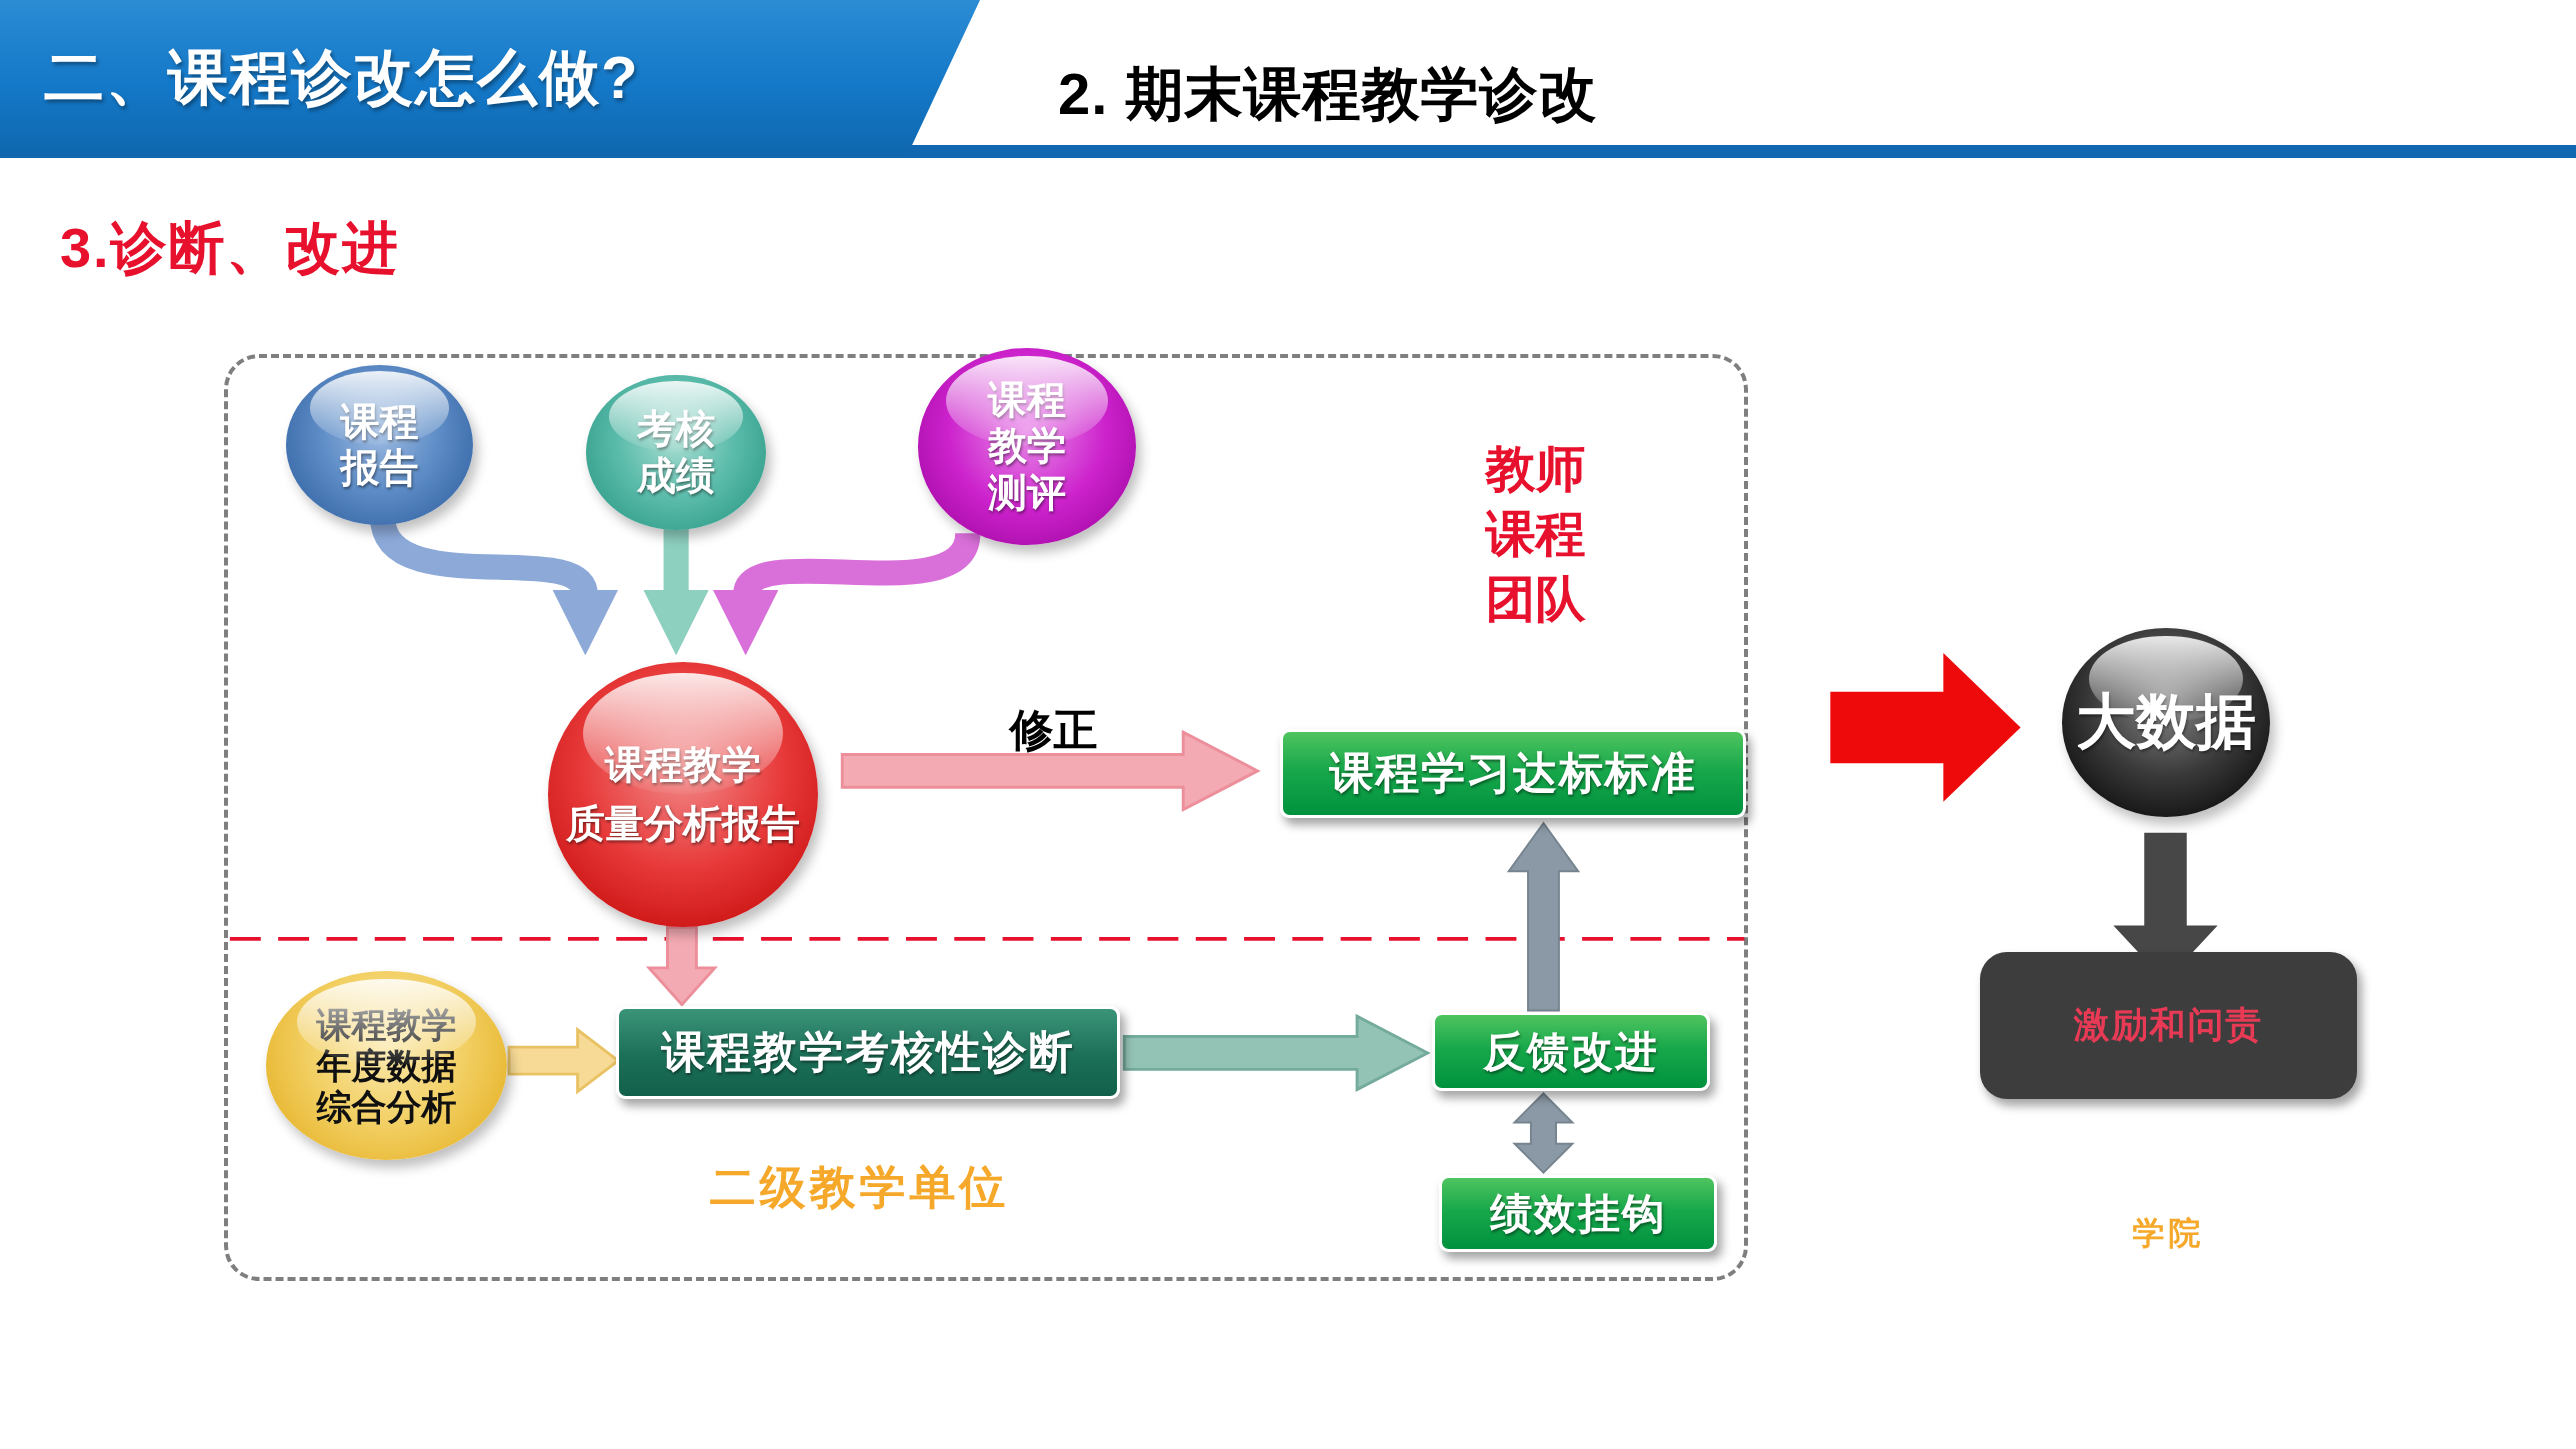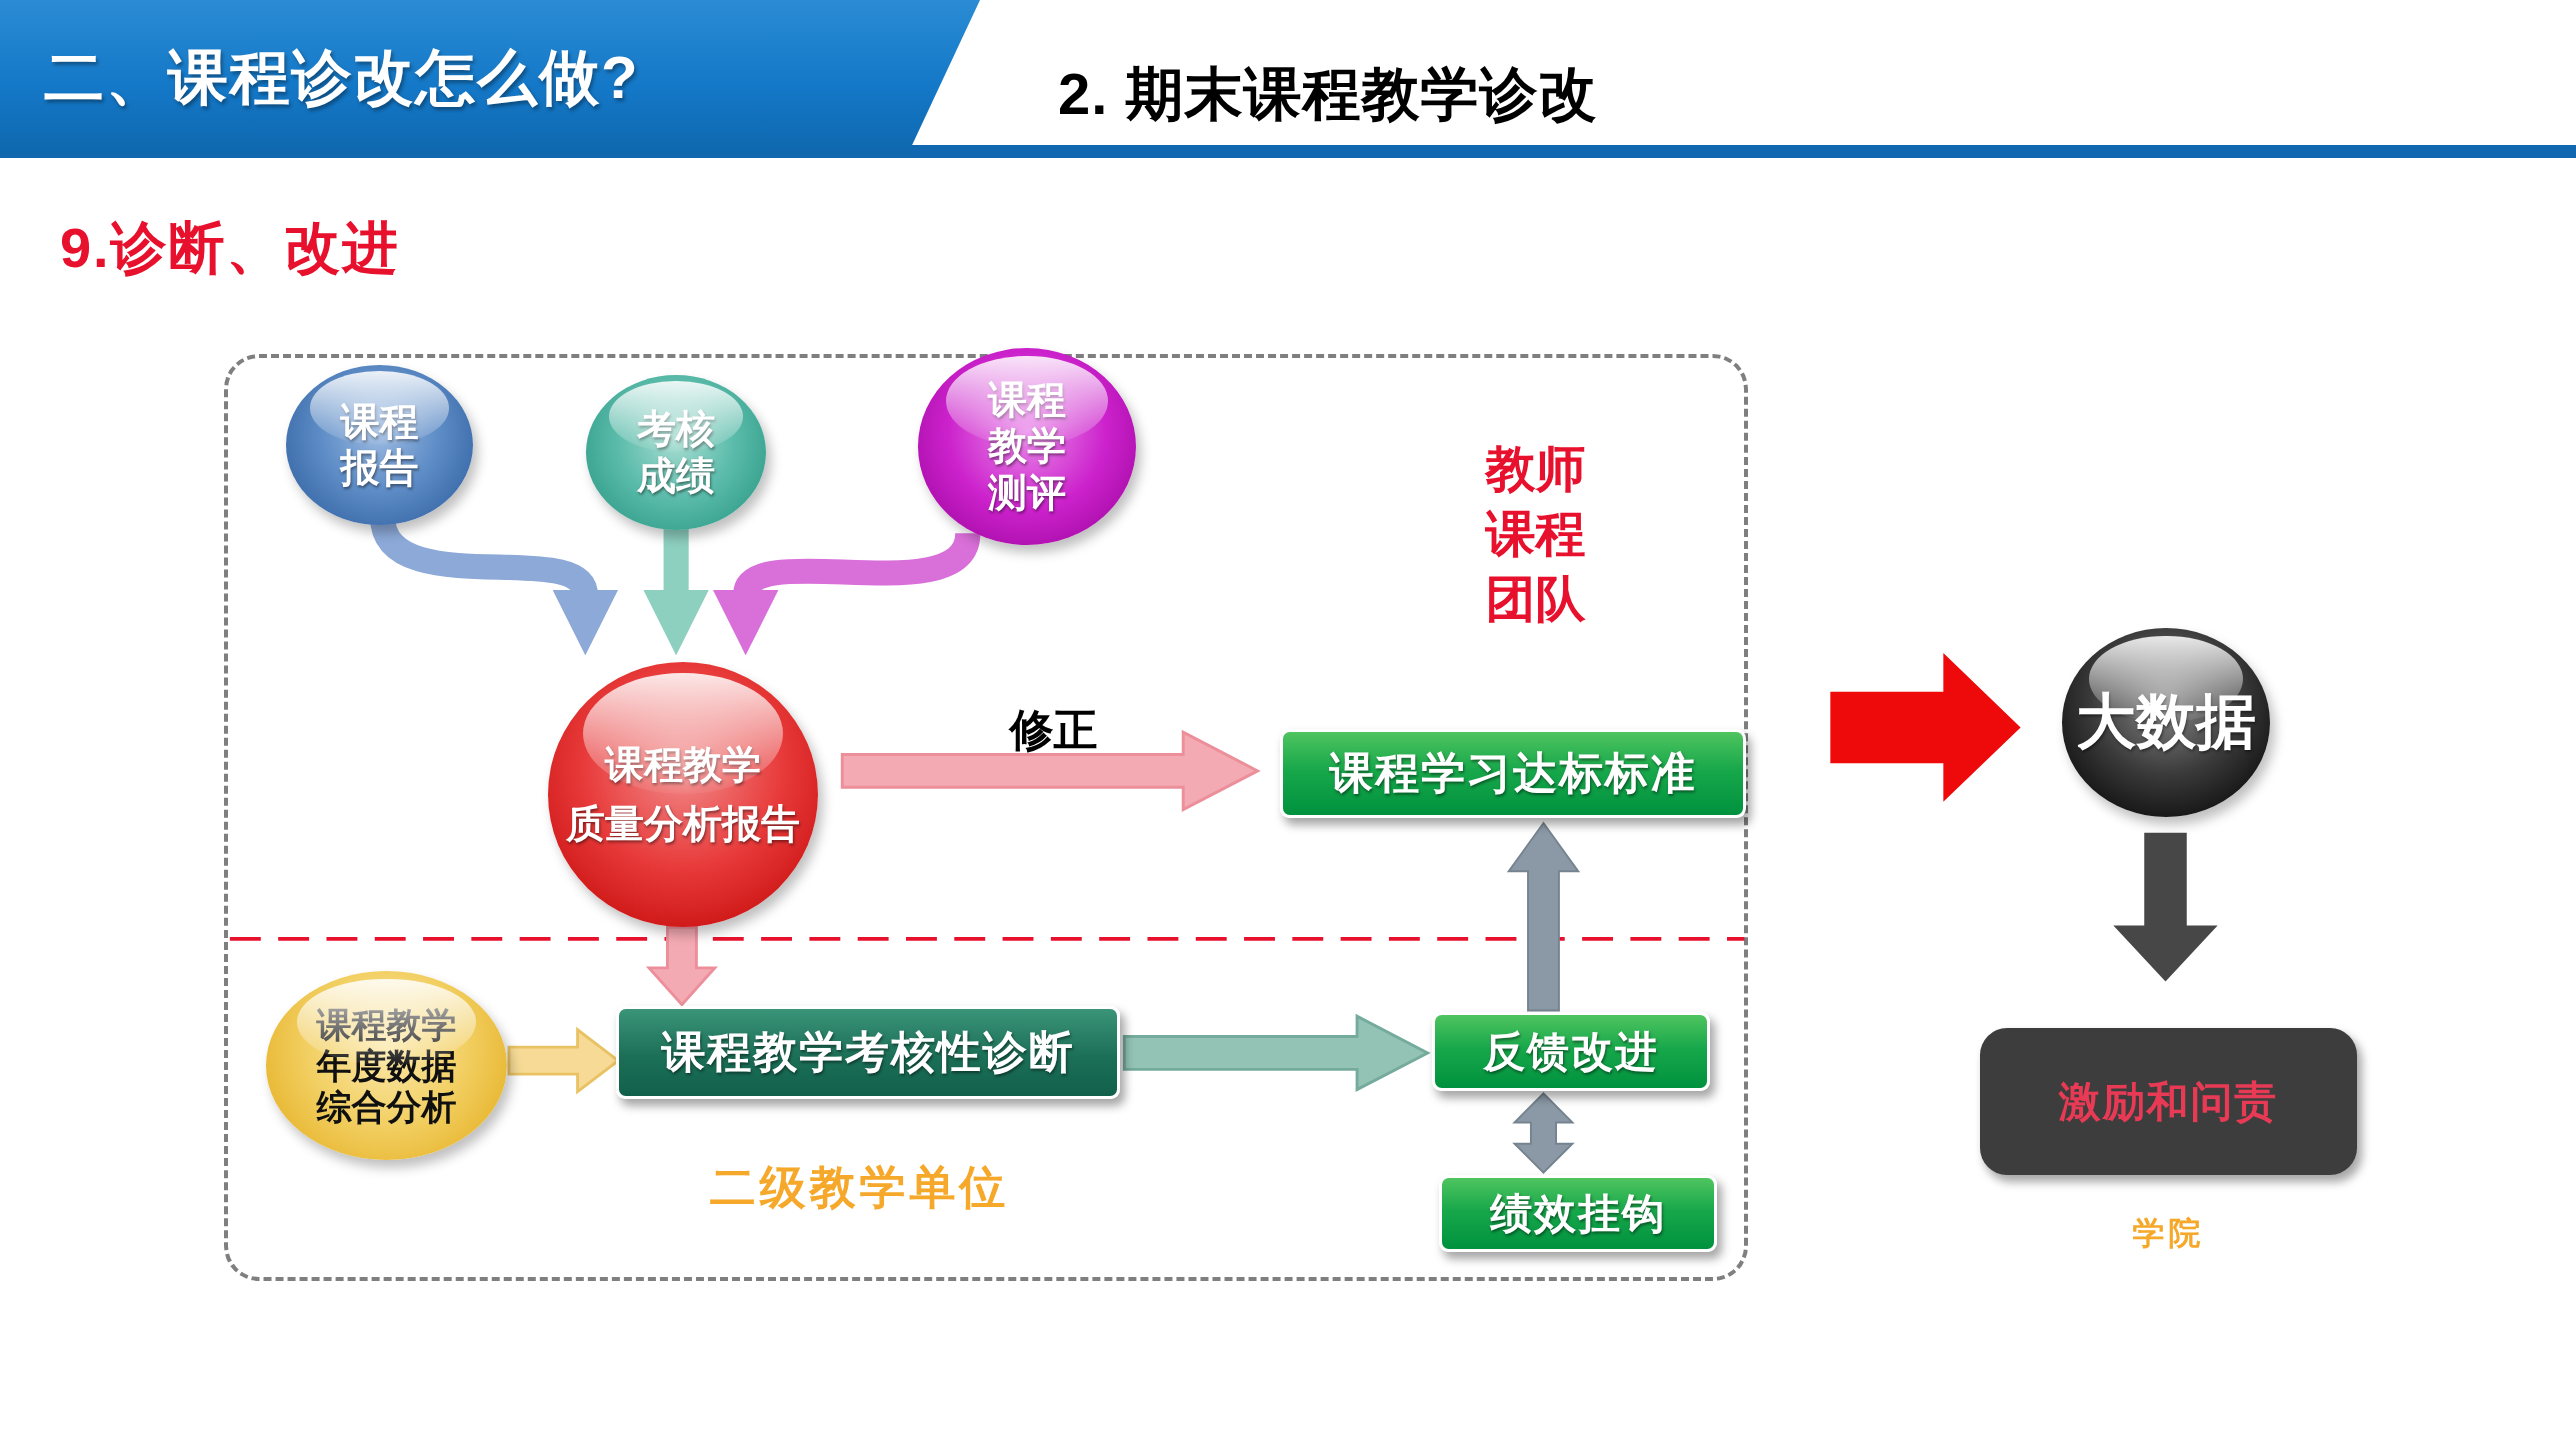--- a/index.html
+++ b/index.html
@@ -51,42 +51,42 @@
     border:3.9px solid #fff;border-radius:9.7px;z-index:3;letter-spacing:1.9px;
     box-shadow:4.8px 6.8px 9.7px rgba(0,0,0,0.35);text-shadow:1px 1.9px 2.9px rgba(0,0,0,0.45);box-sizing:border-box;
     background:linear-gradient(180deg,#4fc45f 0%,#18a84b 45%,#00913e 100%);
   }
   .bx-standard{left:1280px;top:729px;width:466px;height:89px;font-size:44px;}
   .bx-diagnosis{left:616px;top:1006px;width:504px;height:93px;font-size:44px;
     background:linear-gradient(180deg,#3a9478 0%,#1c6f57 55%,#11604b 100%);}
   .bx-feedback{left:1432px;top:1012px;width:278px;height:79px;font-size:42px;}
   .bx-performance{left:1439px;top:1175px;width:278px;height:77px;font-size:42px;}
   .bx-incentive{
-    position:absolute;left:1980px;top:1028px;width:377px;height:147px;border-radius:27px;
+    position:absolute;left:1980px;top:952px;width:377px;height:147px;border-radius:27px;
     background:#3d3d3d;display:flex;align-items:center;justify-content:center;
-    color:#e83a55;font-size:42px;z-index:3;letter-spacing:1.9px;box-shadow:4.8px 6.8px 9.7px rgba(0,0,0,0.35);
+    color:#e83a55;font-size:36px;z-index:3;letter-spacing:1.9px;box-shadow:4.8px 6.8px 9.7px rgba(0,0,0,0.35);
   }
   
   .lbl{position:absolute;white-space:pre-line;z-index:4;text-align:center;}
   .lbl-team{left:1439px;top:437px;width:193px;font-size:50px;color:#e8112d;line-height:1.3;}
   .lbl-correction{left:976px;top:701px;width:155px;font-size:44px;color:#000;}
   .lbl-unit{left:618px;top:1157px;width:483px;font-size:46px;color:#f5a82a;letter-spacing:3.9px;}
   .lbl-college{left:1980px;top:1212px;width:377px;font-size:32px;color:#f5a82a;letter-spacing:3.9px;}
 </style>
 </head>
 <body>
 
 <div class="slide">
 
   <div class="top-strip"></div>
   <div class="banner">
     <span class="banner-title">二、课程诊改怎么做?</span>
   </div>
   <div class="main-title">2. 期末课程教学诊改</div>
-  <div class="section-label">9.诊断、改进</div>
+  <div class="section-label">3.诊断、改进</div>
 
   <div class="frame"></div>
 
   <svg class="arrows" width="2576" height="1450" viewBox="0 0 2667 1501">
     <defs>
       <marker id="mh-blue" viewBox="0 0 2.6 2.6" markerWidth="2.6" markerHeight="2.6" refX="0.2" refY="1.3" orient="auto" markerUnits="strokeWidth">
         <path d="M0,0 L2.6,1.3 L0,2.6 Z" fill="#8ca9d8"></path>
       </marker>
       <marker id="mh-teal" viewBox="0 0 2.6 2.6" markerWidth="2.6" markerHeight="2.6" refX="0.2" refY="1.3" orient="auto" markerUnits="strokeWidth">
         <path d="M0,0 L2.6,1.3 L0,2.6 Z" fill="#8ed0c0"></path>

